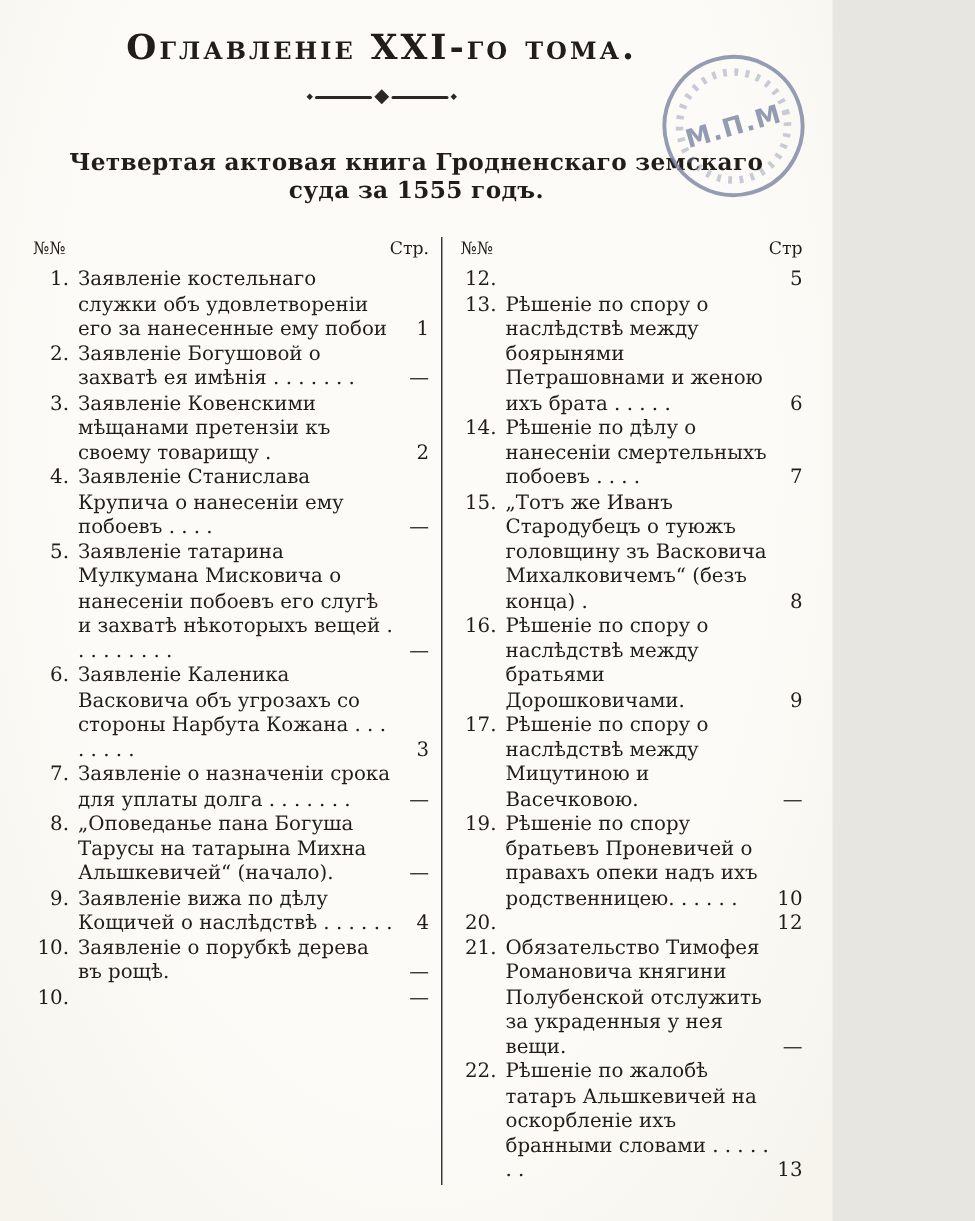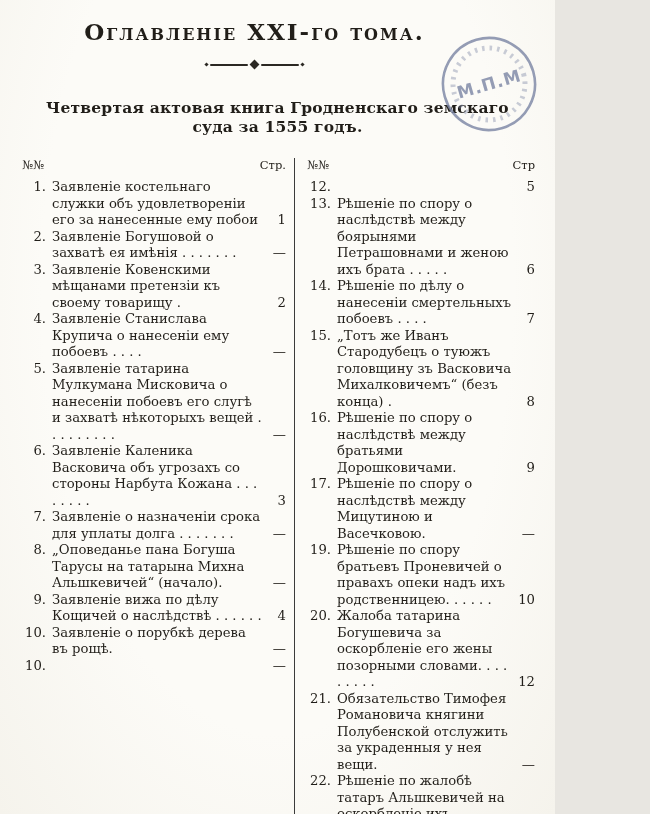--- a/index.html
+++ b/index.html
@@ -206,21 +206,20 @@
             <span class="e-text">Рѣшеніе по спору о наслѣдствѣ между Мицутиною и Васечковою.</span>
             <span class="e-page">—</span>
           </div>
           <div class="entry">
             <span class="e-num">19.</span>
             <span class="e-text">Рѣшеніе по спору братьевъ Проневичей о правахъ опеки надъ ихъ родственницею. . . . . .</span>
             <span class="e-page">10</span>
           </div>
           <div class="entry">
             <span class="e-num">20.</span>
-            <span class="e-text">Жалоба татарина Богушевича за оскорбленіе его жены позорными словами. . . . . . . . .</span>
             <span class="e-page">12</span>
           </div>
           <div class="entry">
             <span class="e-num">21.</span>
             <span class="e-text">Обязательство Тимофея Романовича княгини Полубенской отслужить за украденныя у нея вещи.</span>
             <span class="e-page">—</span>
           </div>
           <div class="entry">
             <span class="e-num">22.</span>
             <span class="e-text">Рѣшеніе по жалобѣ татаръ Альшкевичей на оскорбленіе ихъ бранными словами . . . . . . .</span>

